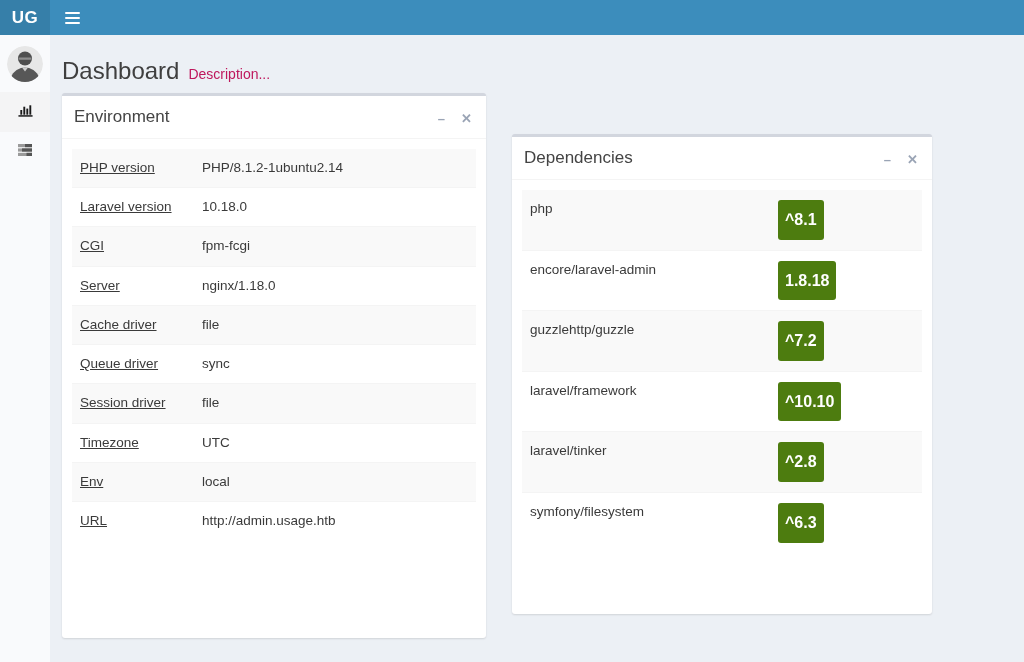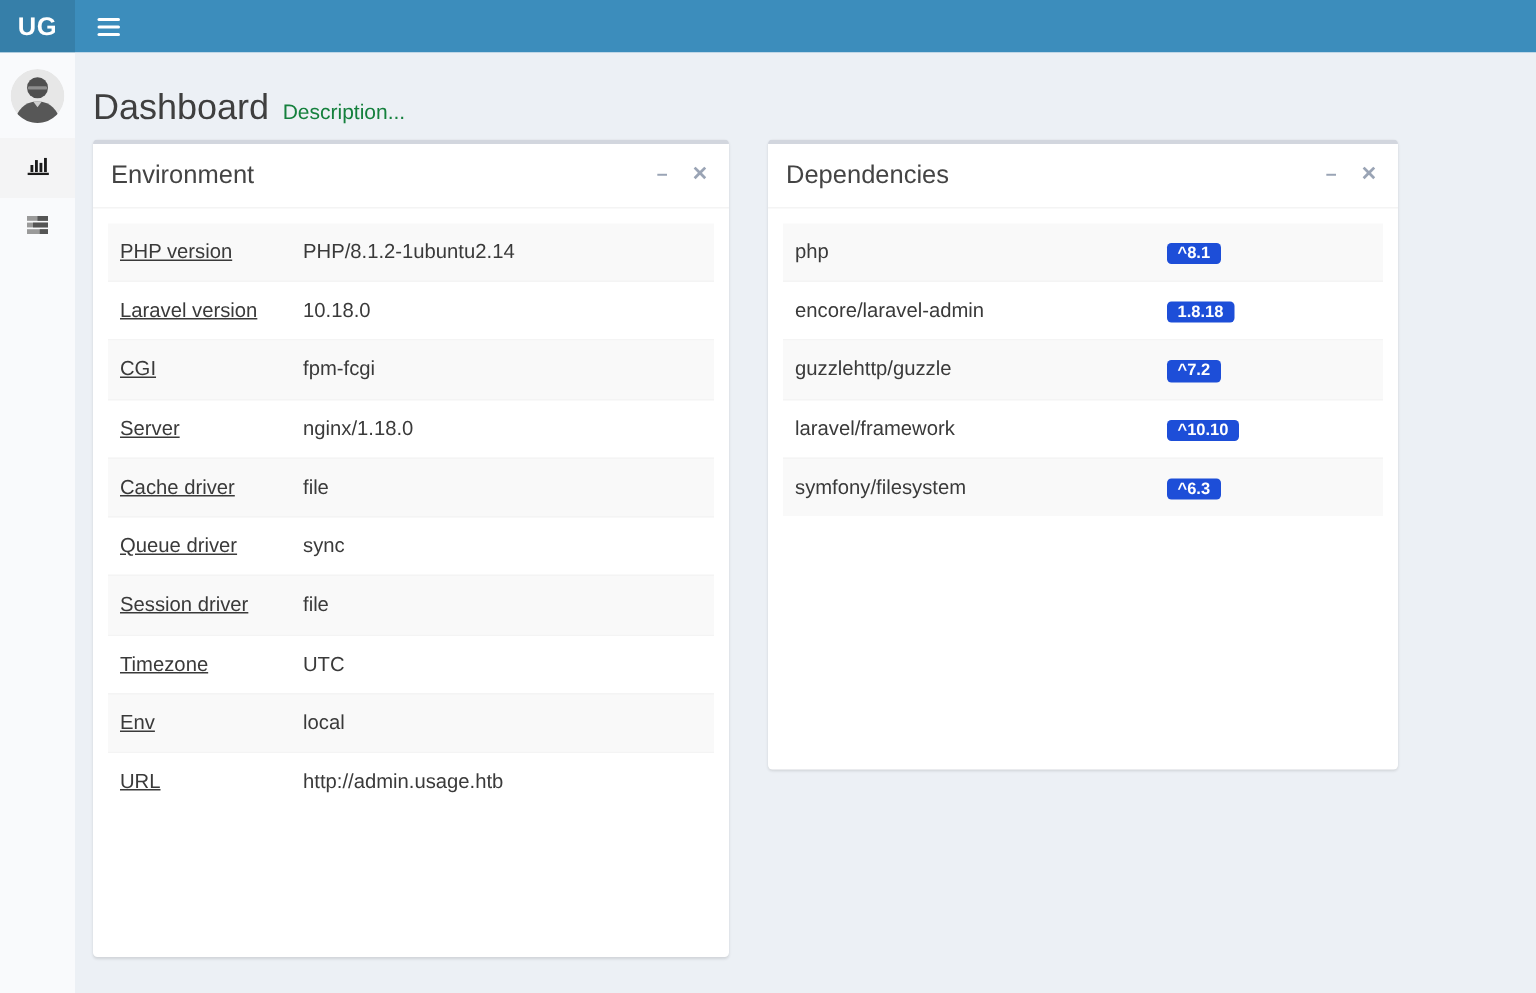--- a/index.html
+++ b/index.html
@@ -17,40 +17,40 @@
   .sidebar { position:absolute; top:35px; left:0; bottom:0; width:50px; background:#f9fafc; }
   .user-panel { height:57px; display:flex; align-items:center; justify-content:center; }
   .avatar { width:36px; height:36px; border-radius:50%; overflow:hidden; display:block; }
   .side-item { height:40px; display:flex; align-items:center; justify-content:center; cursor:pointer; }
   .side-item.active { background:#f4f4f5; }
 
   
   .content { position:absolute; top:35px; left:50px; right:0; bottom:0; background:#ecf0f5; overflow:hidden; }
   .content-header { margin:17px 12px 0 12px; height:41px; display:flex; align-items:center; }
   .content-header h1 { font-size:24px; font-weight:400; color:#3f3f3f; line-height:26px; }
-  .content-header small { font-size:14px; font-weight:400; color:#15803d; margin-left:9px; }
+  .content-header small { font-size:14px; font-weight:400; color:#be185d; margin-left:9px; }
 
   .row { display:flex; align-items:flex-start; padding:0 12px; gap:26px; }
 
   .box { background:#fff; border-radius:3px; border-top:3px solid #d2d6de; box-shadow:0 1px 2px rgba(0,0,0,.12); }
   .box-env { width:424px; height:545px; }
-  .box-dep { width:420px; height:420px; }
-  .box-header { display:flex; align-items:flex-start; padding:11px 12px; border-bottom:1px solid #f4f4f4; }
+  .box-dep { width:420px; height:480px;margin-top:41px; }
+  .box-header { display:flex; align-items:flex-end; padding:11px 12px; border-bottom:1px solid #f4f4f4; }
   .box-title { font-size:17px; color:#444; font-weight:400; }
   .box-tools { margin-left:auto; display:flex; align-items:center; gap:12px; }
   .btn-tool { border:none; background:transparent; color:#9aa4b5; font-weight:bold; font-size:13px; line-height:1; cursor:pointer; padding:2px; }
   .box-body { padding:10px; }
 
   table { width:100%; border-collapse:collapse; font-size:13.5px; color:#3a3a3a; }
   td { padding:10px 8px; vertical-align:top; border-top:1px solid #f4f4f4; line-height:1.35; }
   tr:first-child td { border-top:none; }
   tr:nth-child(odd) td { background:#f9f9f9; }
   .label-cell { width:122px;text-decoration:underline; }
   .dep-name { width:248px; }
-  .badge { display:inline-block; background:#1d4ed8; color:#fff; font-size:11px; font-weight:bold; padding:1px 7px; border-radius:3px; line-height:1.1; }
+  .badge { display:inline-block; background:#4d7c0f; color:#fff; font-size:16px; font-weight:bold; padding:11px 7px; border-radius:3px; line-height:1.1; }
 </style>
 </head>
 <body>
 
 <div class="screen">
 
   <div class="navbar">
     <a class="logo">UG</a>
     <a class="sidebar-toggle">
       <span class="bar"></span>
@@ -180,20 +180,24 @@
                 </tr>
                 <tr>
                   <td class="dep-name">guzzlehttp/guzzle</td>
                   <td><span class="badge">^7.2</span></td>
                 </tr>
                 <tr>
                   <td class="dep-name">laravel/framework</td>
                   <td><span class="badge">^10.10</span></td>
                 </tr>
                 <tr>
+                  <td class="dep-name">laravel/tinker</td>
+                  <td><span class="badge">^2.8</span></td>
+                </tr>
+                <tr>
                   <td class="dep-name">symfony/filesystem</td>
                   <td><span class="badge">^6.3</span></td>
                 </tr>
               </tbody>
           </table>
         </div>
       </div>
 
     </div>
   </div>

